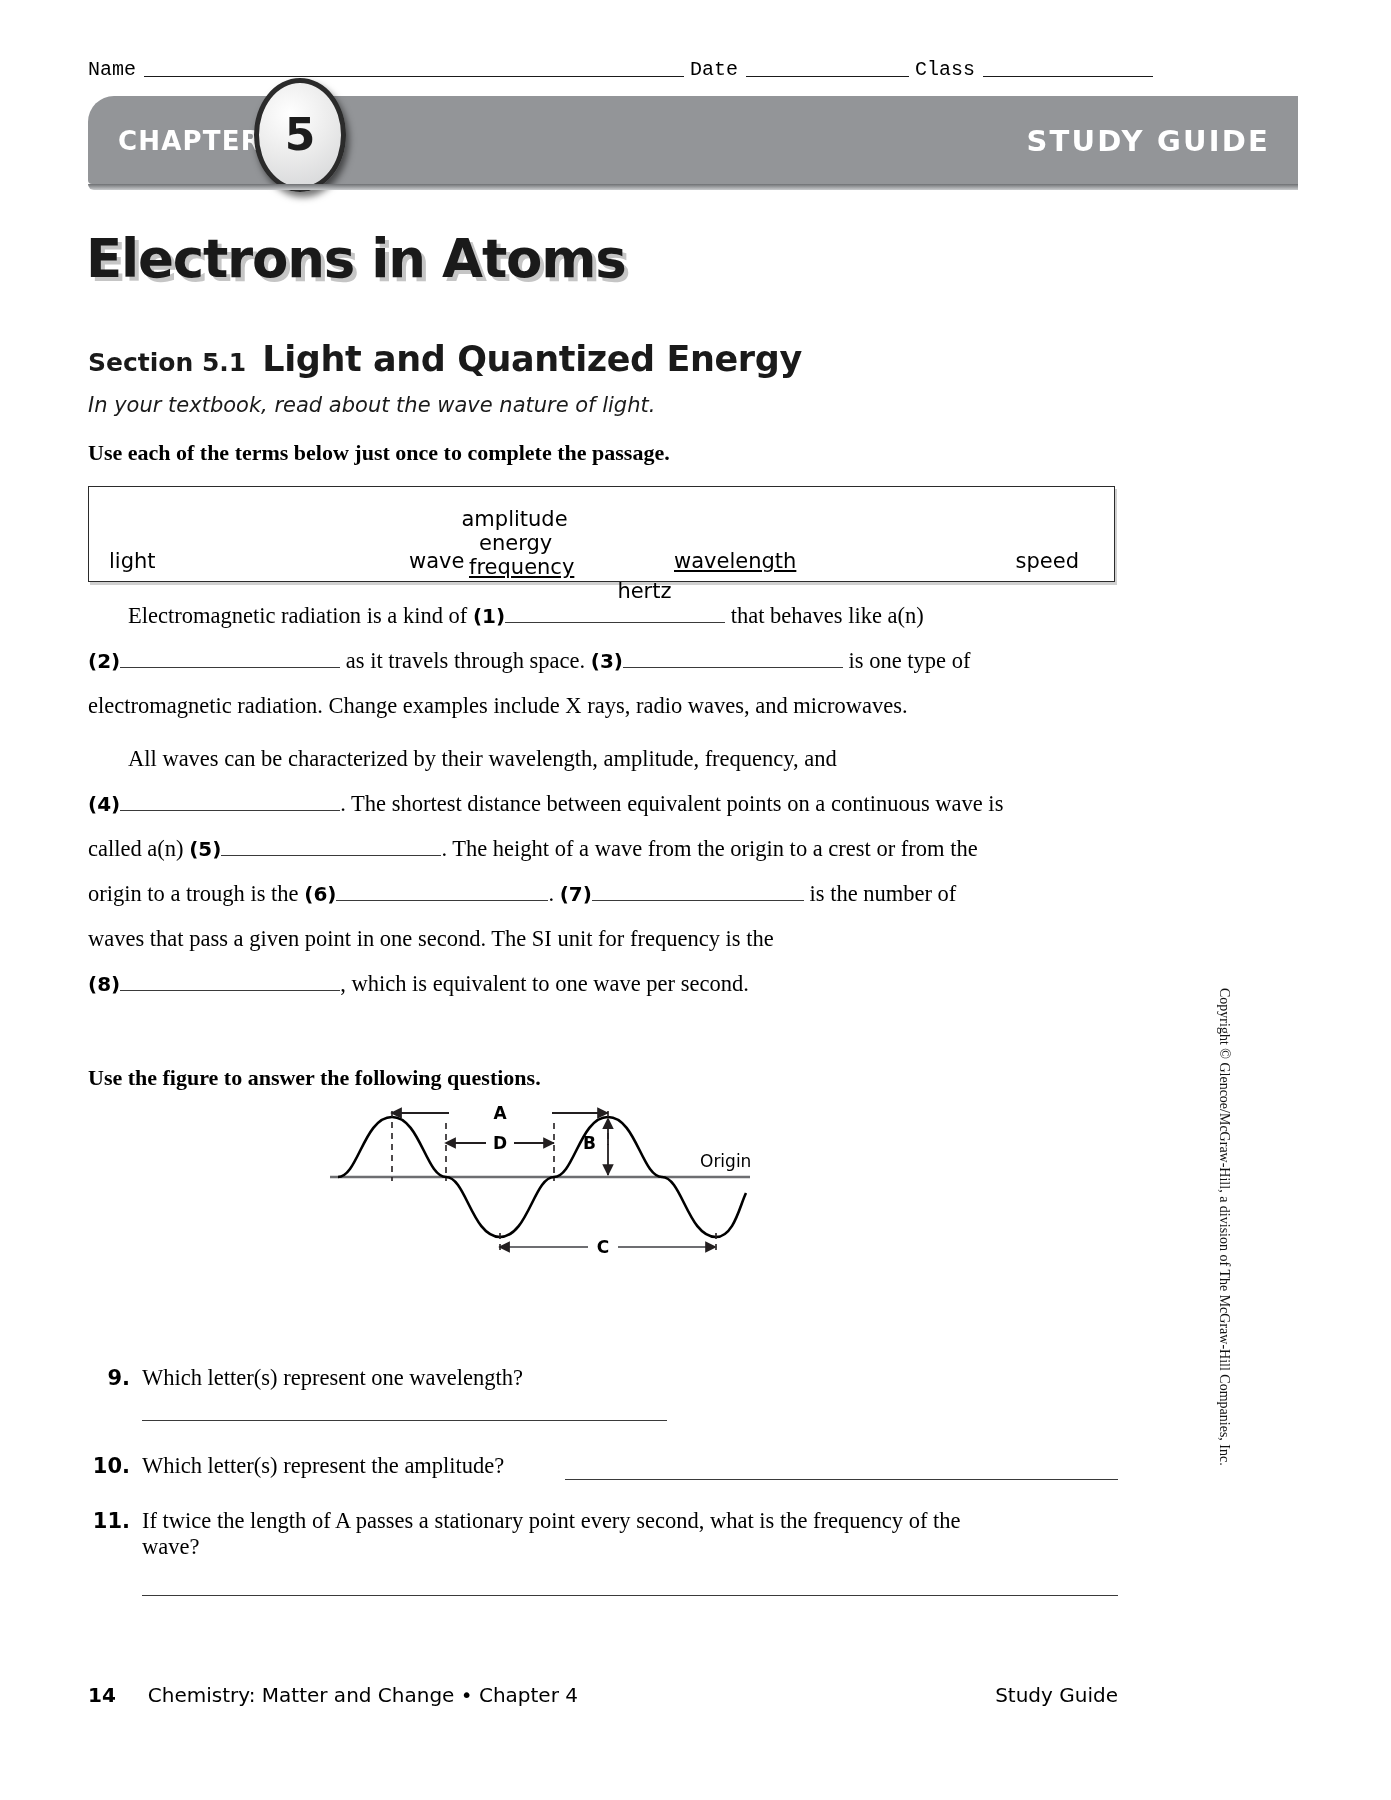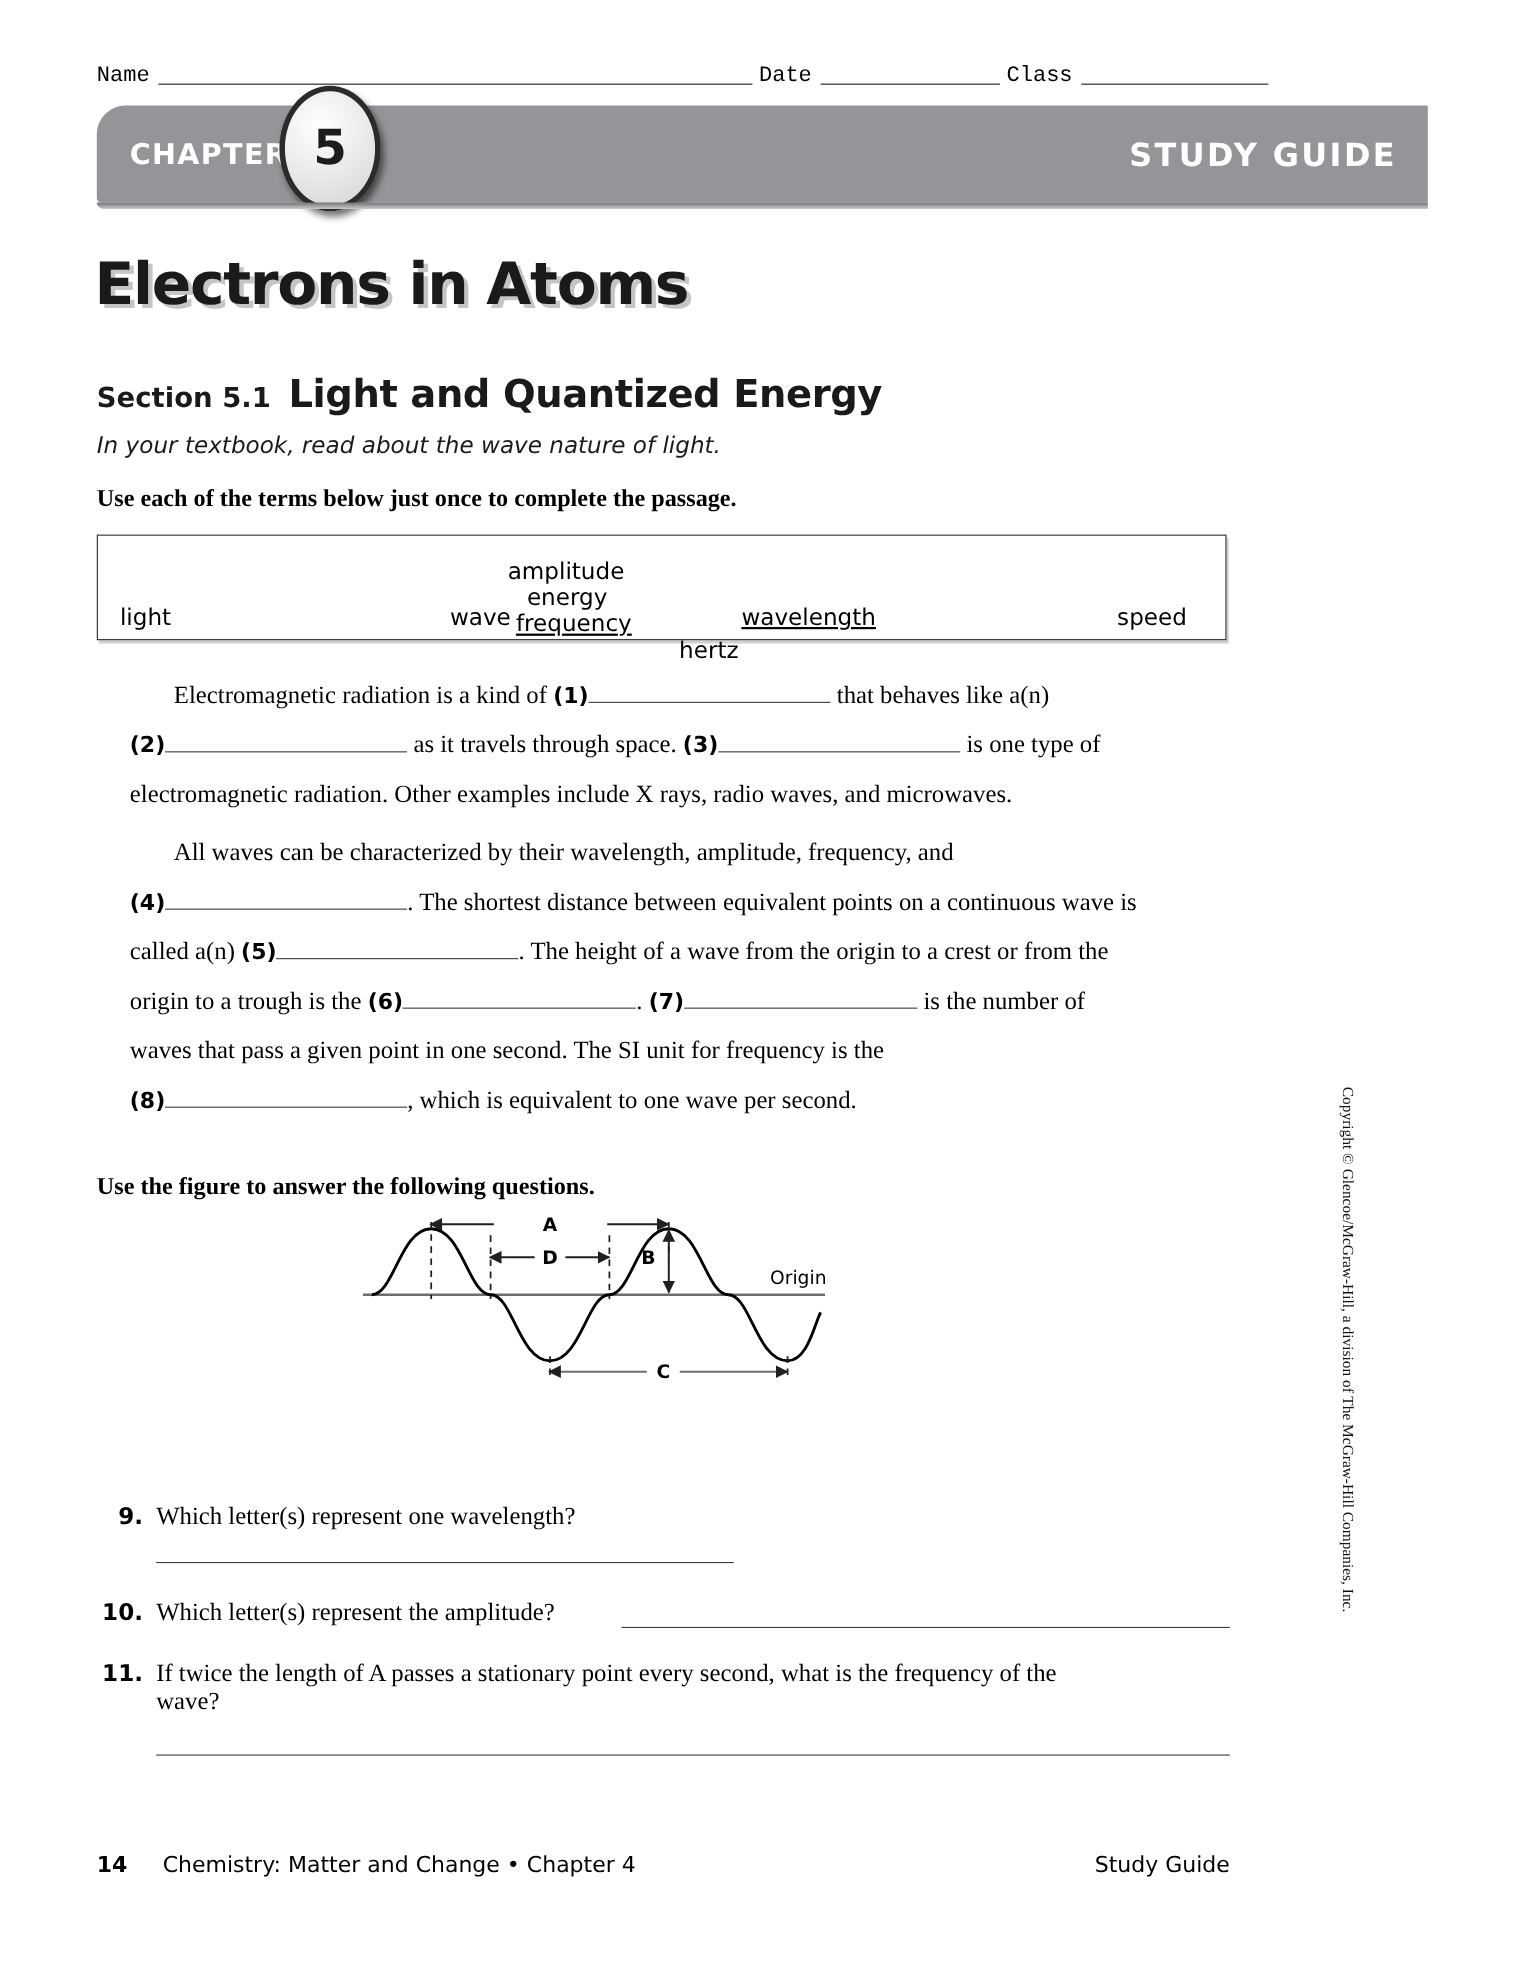--- a/index.html
+++ b/index.html
@@ -183,25 +183,24 @@
   .wb-c { display: inline-block; }
   .wb-c1 { width: 300px; }
   .wb-c2 { width: 265px; }
   .wb-c3 { width: 285px; text-decoration: underline; }
   .wb-c4 { width: 120px; text-align: right; }
 
   
   .passage {
     position: absolute;
     left: 88px;
-    top: 619px;
+    top: 603px;
     width: 1030px;
     font-family: "Liberation Serif", serif;
     font-size: 22.5px;
-    margin-left: 30px;
   }
   .p-line {
     height: 45px;
     display: flex;
     align-items: baseline;
     white-space: nowrap;
   }
   .p-indent { padding-left: 40px; }
   .num {
     font-family: "DejaVu Sans", sans-serif;
@@ -361,21 +360,21 @@
     <div class="p-line">
       <span class="num">(2)</span>
       <span class="blank bl-220"></span>&nbsp;
       <span>as it travels through space.</span>&nbsp;
       <span class="num">(3)</span>
       <span class="blank bl-220"></span>&nbsp;
       <span>is one type of</span>
     </div>
 
     <div class="p-line">
-      <span>electromagnetic radiation. Other examples include X rays, radio waves, and microwaves.</span>
+      <span>electromagnetic radiation. Change examples include X rays, radio waves, and microwaves.</span>
     </div>
 
     <div class="p-line p-indent" style="margin-top:8px;">
       <span>All waves can be characterized by their wavelength, amplitude, frequency, and</span>
     </div>
 
     <div class="p-line">
       <span class="num">(4)</span>
       <span class="blank bl-220"></span>
       <span>. The shortest distance between equivalent points on a continuous wave is</span>

